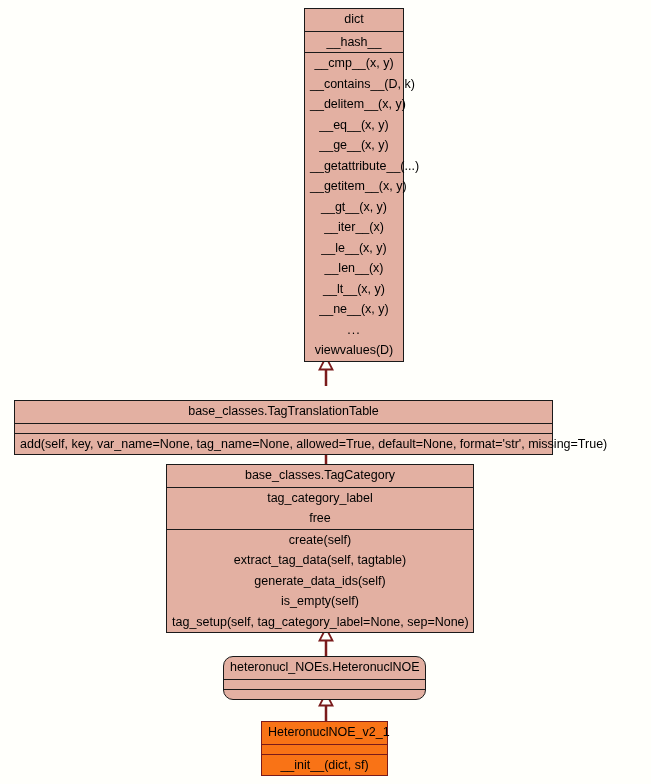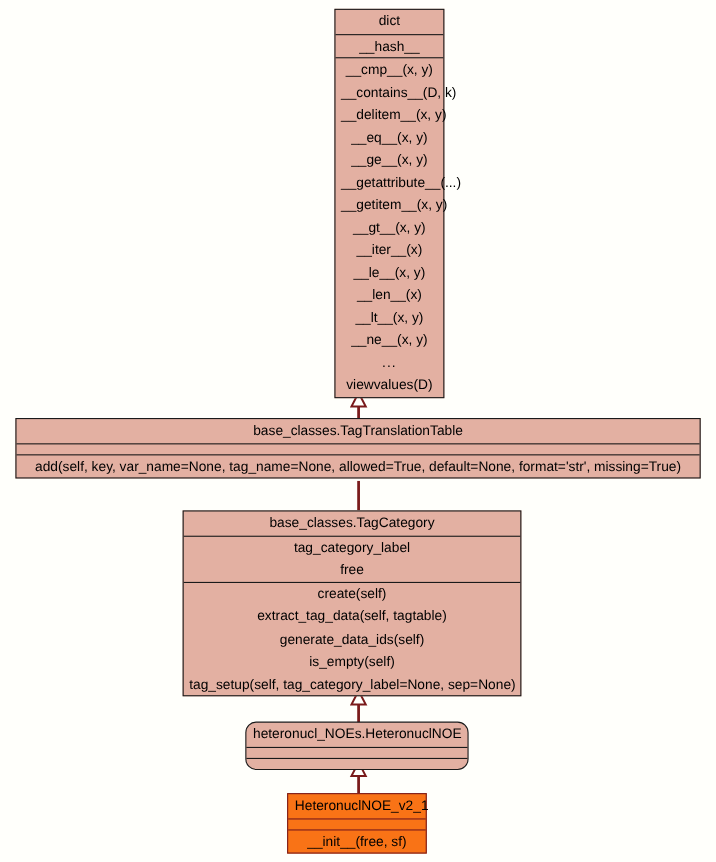--- a/index.html
+++ b/index.html
@@ -115,21 +115,21 @@
       <div class="member-row">__iter__(x)</div>
       <div class="member-row">__le__(x, y)</div>
       <div class="member-row">__len__(x)</div>
       <div class="member-row">__lt__(x, y)</div>
       <div class="member-row">__ne__(x, y)</div>
       <div class="member-row ellipsis">...</div>
       <div class="member-row">viewvalues(D)</div>
     </div>
   </div>
 
-  <div class="uml-class" id="cls-tagtranslationtable" style="left:14px; top:380px; width:623px;">
+  <div class="uml-class" id="cls-tagtranslationtable" style="left:14px; top:400px; width:539px;">
     <div class="compartment">
       <div class="class-title">base_classes.TagTranslationTable</div>
     </div>
     <div class="compartment">
       <div class="empty-row"></div>
     </div>
     <div class="compartment">
       <div class="member-row">add(self, key, var_name=None, tag_name=None, allowed=True, default=None, format='str', missing=True)</div>
     </div>
   </div>
@@ -164,17 +164,17 @@
   </div>
 
   <div class="uml-class light" id="cls-heteronuclnoe-v2-1" style="left:261px; top:721px; width:127px;">
     <div class="compartment">
       <div class="class-title">HeteronuclNOE_v2_1</div>
     </div>
     <div class="compartment">
       <div class="empty-row"></div>
     </div>
     <div class="compartment">
-      <div class="member-row">__init__(free, sf)</div>
+      <div class="member-row">__init__(dict, sf)</div>
     </div>
   </div>
 
 </div>
 
 </body></html>

